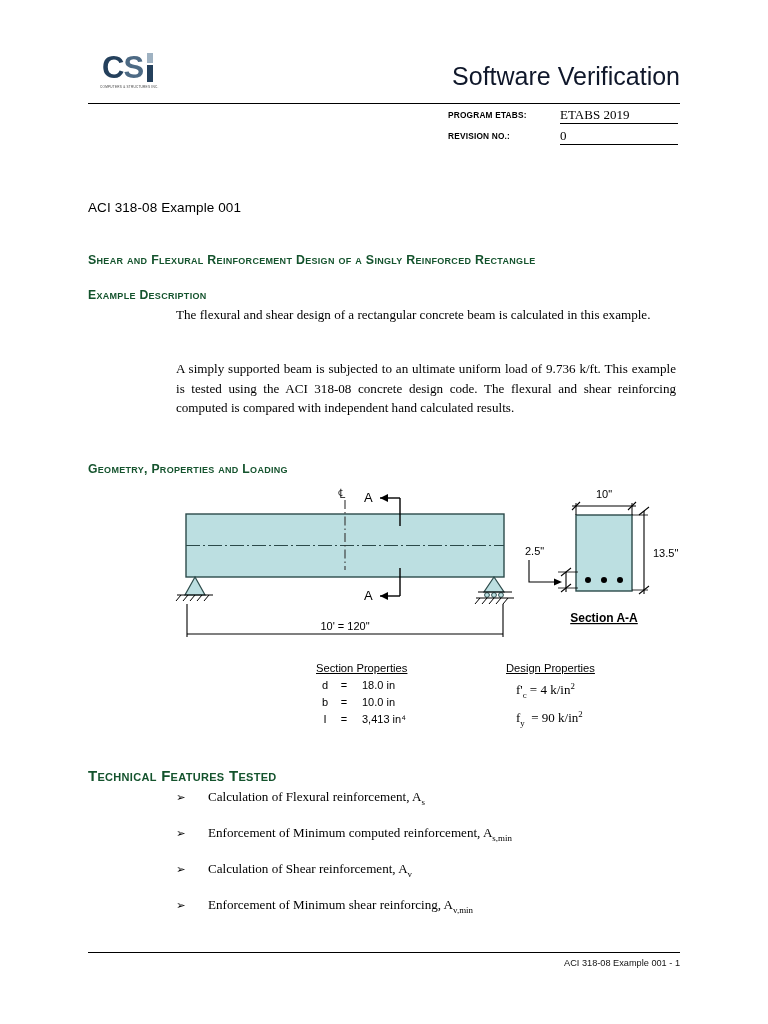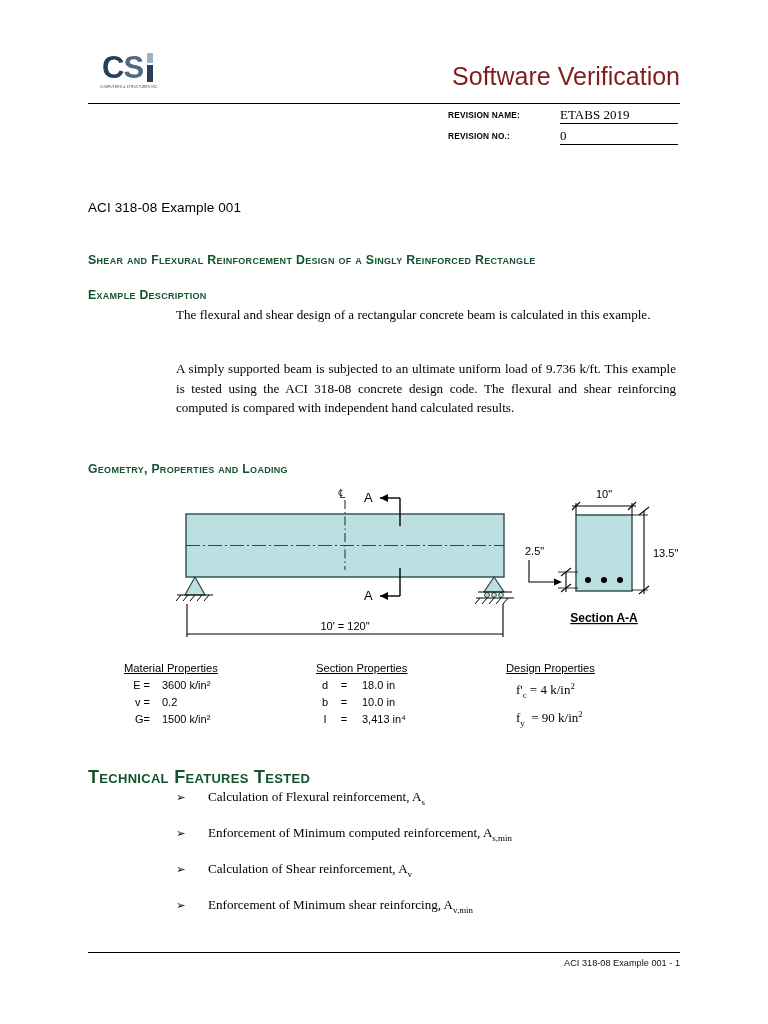--- a/index.html
+++ b/index.html
@@ -77,21 +77,21 @@
     white-space: nowrap;
     transform: scaleY(1.25);
     transform-origin: left top;
   }
   .sw-title {
     position: absolute;
     right: 0;
     top: 16px;
     font-family: "Liberation Sans", sans-serif;
     font-size: 25px;
-    color: #7f1d1d;
+    color: #0f172a;
     letter-spacing: 0px;
     white-space: nowrap;
   }
   .header-rule {
     position: absolute;
     left: 0;
     top: 57px;
     width: 592px;
     height: 0;
     border-top: 1.6px solid #000;
@@ -148,21 +148,21 @@
     letter-spacing: 0.3px;
   }
   .h2 {
     position: absolute;
     left: 88px;
     font-size: 12.4px;
   }
   .h2.sub { top: 253px; }
   .h2.desc { top: 288px; font-size: 12.2px; }
   .h2.geom { top: 462px; font-size: 12.2px; }
-  .h2.tech { top: 767px; font-size: 18px; }
+  .h2.tech { top: 767px; font-size: 15px; }
 
   
   .para {
     position: absolute;
     left: 176px;
     width: 500px;
     font-size: 13.1px;
     line-height: 19.5px;
     text-align: justify;
   }
@@ -291,21 +291,21 @@
       <div class="logo-bar2"></div>
       <div class="logo-tag">COMPUTERS &amp; STRUCTURES INC.</div>
     </div>
 
     <div class="sw-title">Software Verification</div>
 
     <div class="header-rule"></div>
 
     <div class="meta">
       <div class="meta-row">
-        <div class="meta-label">REVISION NAME:</div>
+        <div class="meta-label">PROGRAM ETABS:</div>
         <div class="meta-value">ETABS 2019</div>
       </div>
       <div class="meta-row">
         <div class="meta-label">REVISION NO.:</div>
         <div class="meta-value">0</div>
       </div>
     </div>
   </div>
 
   <div class="h1">ACI 318-08 Example 001</div>
@@ -403,35 +403,20 @@
       <line x1="473" y1="110" x2="483" y2="102" stroke="#000" stroke-width="1.1"></line>
       <line x1="470" y1="90" x2="490" y2="90" stroke="#000" stroke-width="0.8"></line>
       <line x1="470" y1="106" x2="490" y2="106" stroke="#000" stroke-width="0.8"></line>
 
       <text x="516" y="140" text-anchor="middle" font-family="Liberation Sans, sans-serif" font-size="12" font-weight="bold" text-decoration="underline">Section A-A</text>
     </svg>
   </div>
 
   <div class="props">
 
-    <div class="prop-block material">
-      <div class="prop-title">Material Properties</div>
-      <div class="prop-row">
-        <span class="prop-sym">E =</span>
-        <span class="prop-val">3600 k/in²</span>
-      </div>
-      <div class="prop-row">
-        <span class="prop-sym">v =</span>
-        <span class="prop-val">0.2</span>
-      </div>
-      <div class="prop-row">
-        <span class="prop-sym">G=</span>
-        <span class="prop-val">1500 k/in²</span>
-      </div>
-    </div>
 
     <div class="prop-block section">
       <div class="prop-title">Section Properties</div>
       <div class="prop-row">
         <span class="prop-sym">d</span>
         <span class="prop-eq">=</span>
         <span class="prop-val">18.0 in</span>
       </div>
       <div class="prop-row">
         <span class="prop-sym">b</span>

